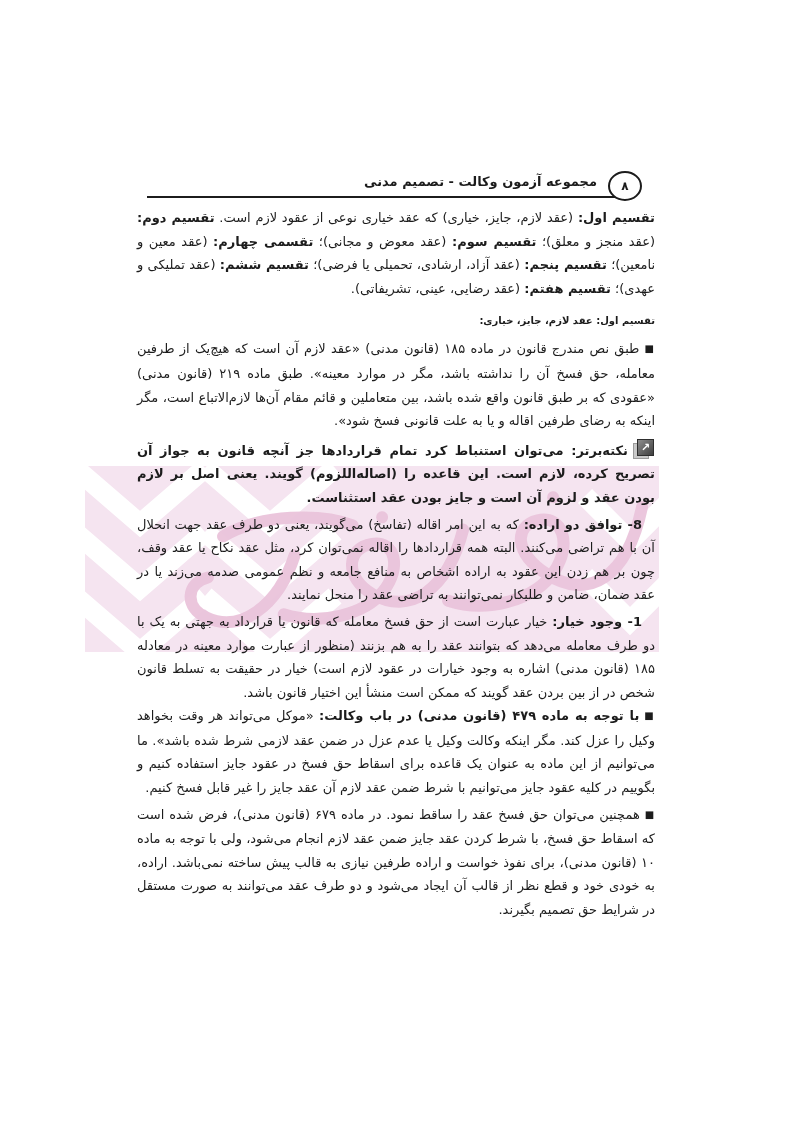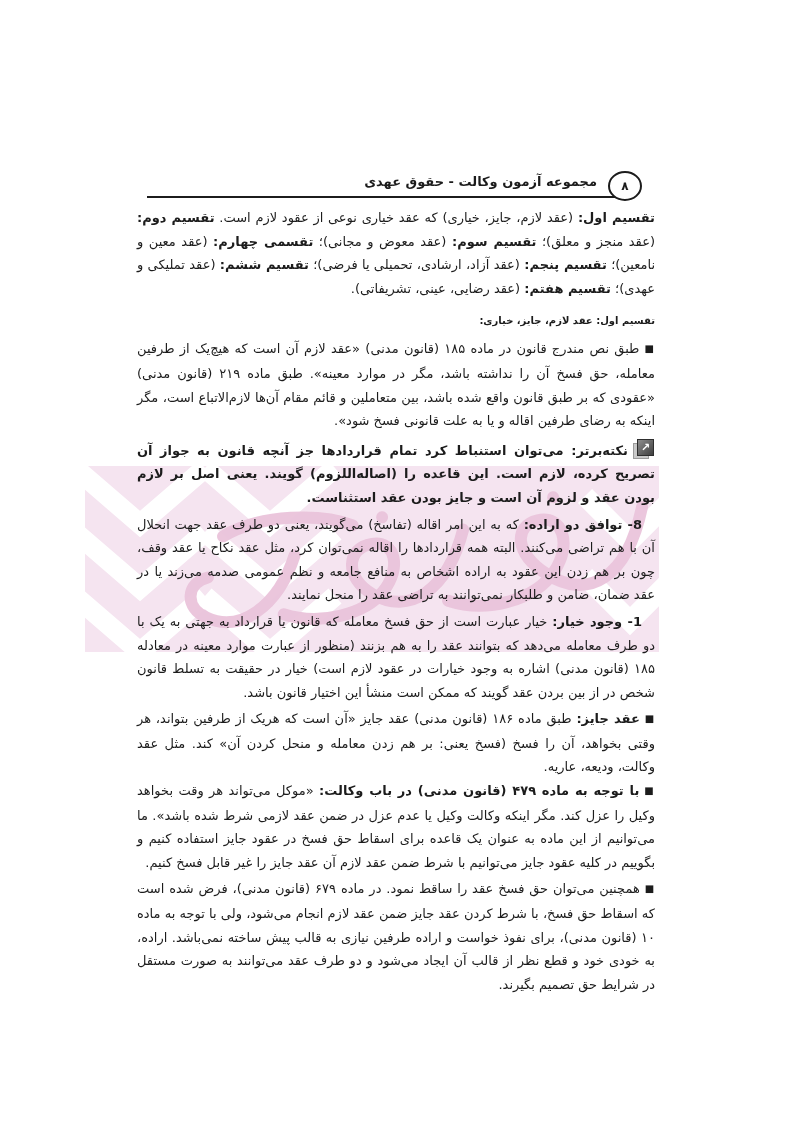--- a/index.html
+++ b/index.html
@@ -79,21 +79,21 @@
       <path d="M380,70 C360,130 320,152 285,128 C258,110 262,80 288,78 C312,76 316,104 296,126 C276,148 230,156 195,142"></path>
       <path d="M210,84 C190,134 150,158 118,140 C96,128 100,104 122,100"></path>
       <path d="M140,60 C180,40 240,44 270,58"></path>
       <circle cx="472" cy="44" r="6" fill="#eac4db" stroke="none"></circle>
       <circle cx="300" cy="52" r="6" fill="#eac4db" stroke="none"></circle>
     </g>
   </svg>
 </div>
 
 <div class="page-header">
-  <div class="header-title">مجموعه آزمون وکالت - حقوق عهدی</div>
+  <div class="header-title">مجموعه آزمون وکالت - تصمیم مدنی</div>
   <div class="page-number-badge">
     <span>۸</span>
   </div>
   <div class="header-rule"></div>
 </div>
 
 <div class="content">
 
 
   <p><span><span class="b">تقسیم اول:</span><span> (عقد لازم، جایز، خیاری) که عقد خیاری نوعی از عقود لازم است. </span><span class="b">تقسیم دوم:</span><span> (عقد منجز و معلق)؛ </span><span class="b">تقسیم سوم:</span><span> (عقد معوض و مجانی)؛ </span><span class="b">تقسمی چهارم:</span><span> (عقد معین و نامعین)؛ </span><span class="b">تقسیم پنجم:</span><span> (عقد آزاد، ارشادی، تحمیلی یا فرضی)؛ </span><span class="b">تقسیم ششم:</span><span> (عقد تملیکی و عهدی)؛ </span><span class="b">تقسیم هفتم:</span><span> (عقد رضایی، عینی، تشریفاتی).</span></span></p>
@@ -102,19 +102,18 @@
 
   <p><span class="bullet">■</span><span><span>طبق نص مندرج قانون در ماده ۱۸۵ (قانون مدنی) «عقد لازم آن است که هیچ‌یک از طرفین معامله، حق فسخ آن را نداشته باشد، مگر در موارد معینه». طبق ماده ۲۱۹ (قانون مدنی) «عقودی که بر طبق قانون واقع شده باشد، بین متعاملین و قائم مقام آن‌ها لازم‌الاتباع است، مگر اینکه به رضای طرفین اقاله و یا به علت قانونی فسخ شود».</span></span></p>
 
   <p class="mt2"><span class="note-icon"><span class="back"></span><span class="front">↗</span></span><span><span class="b">نکته‌برتر:</span><span class="b"> می‌توان استنباط کرد تمام قراردادها جز آنچه قانون به جواز آن تصریح کرده، لازم است. این قاعده را (اصاله‌اللزوم) گویند. یعنی اصل بر لازم بودن عقد و لزوم آن است و جایز بودن عقد استثناست.</span></span></p>
 
 
   <p class="indent mt"><span><span class="b">8- توافق دو اراده:</span><span> که به این امر اقاله (تفاسخ) می‌گویند، یعنی دو طرف عقد جهت انحلال آن با هم تراضی می‌کنند. البته همه قراردادها را اقاله نمی‌توان کرد، مثل عقد نکاح یا عقد وقف، چون بر هم زدن این عقود به اراده اشخاص به منافع جامعه و نظم عمومی صدمه می‌زند یا در عقد ضمان، ضامن و طلبکار نمی‌توانند به تراضی عقد را منحل نمایند.</span></span></p>
 
   <p class="indent mt"><span><span class="b">1- وجود خیار:</span><span> خیار عبارت است از حق فسخ معامله که قانون یا قرارداد به جهتی به یک با دو طرف معامله می‌دهد که بتوانند عقد را به هم بزنند (منظور از عبارت موارد معینه در معادله ۱۸۵ (قانون مدنی) اشاره به وجود خیارات در عقود لازم است) خیار در حقیقت به تسلط قانون شخص در از بین بردن عقد گویند که ممکن است منشأ این اختیار قانون باشد.</span></span></p>
 
-  <p class="mt"><span class="bullet">■</span><span><span class="b">عقد جایز:</span><span> طبق ماده ۱۸۶ (قانون مدنی) عقد جایز «آن است که هریک از طرفین بتواند، هر وقتی بخواهد، آن را فسخ (فسخ یعنی: بر هم زدن معامله و منحل کردن آن» کند. مثل عقد وکالت، ودیعه، عاریه.</span></span></p>
 
   <p><span class="bullet">■</span><span><span class="b">با توجه به ماده ۴۷۹ (قانون مدنی) در باب وکالت:</span><span> «موکل می‌تواند هر وقت بخواهد وکیل را عزل کند. مگر اینکه وکالت وکیل یا عدم عزل در ضمن عقد لازمی شرط شده باشد». ما می‌توانیم از این ماده به عنوان یک قاعده برای اسقاط حق فسخ در عقود جایز استفاده کنیم و بگوییم در کلیه عقود جایز می‌توانیم با شرط ضمن عقد لازم آن عقد جایز را غیر قابل فسخ کنیم.</span></span></p>
 
   <p class="mt"><span class="bullet">■</span><span><span>همچنین می‌توان حق فسخ عقد را ساقط نمود. در ماده ۶۷۹ (قانون مدنی)، فرض شده است که اسقاط حق فسخ، با شرط کردن عقد جایز ضمن عقد لازم انجام می‌شود، ولی با توجه به ماده ۱۰ (قانون مدنی)، برای نفوذ خواست و اراده طرفین نیازی به قالب پیش ساخته نمی‌باشد. اراده، به خودی خود و قطع نظر از قالب آن ایجاد می‌شود و دو طرف عقد می‌توانند به صورت مستقل در شرایط حق تصمیم بگیرند.</span></span></p>
 
 </div>
 
 </body></html>

